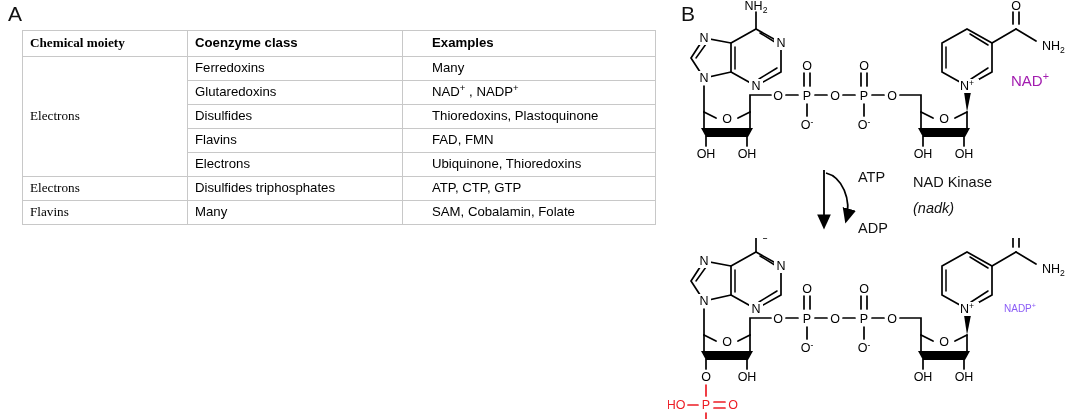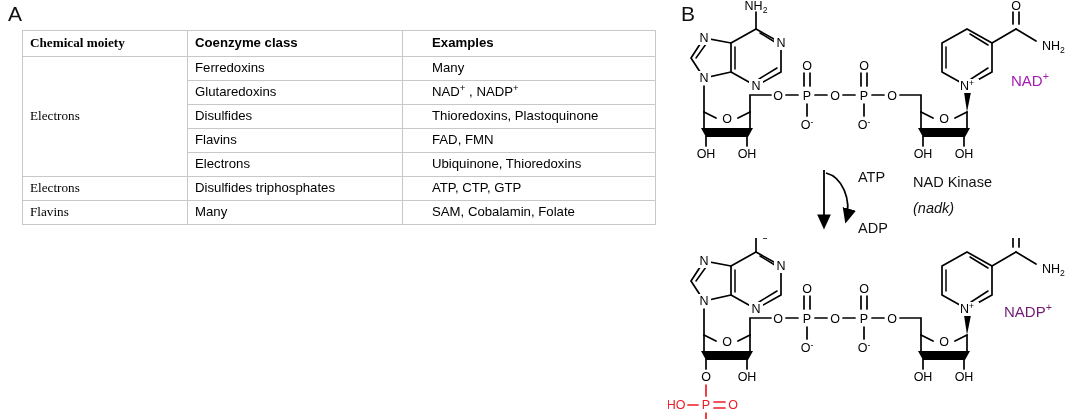--- a/index.html
+++ b/index.html
@@ -317,14 +317,14 @@
       <text class="atom" x="299" y="75" text-anchor="middle">N<tspan class="atom-sup" dy="-4">+</tspan></text>
       <path class="bond" d="M324,28 L348,14"></path>
       <path class="bond" d="M345,9 L345,-3"></path>
         <path class="bond" d="M351,9 L351,-3"></path>
       <text class="atom" x="348" y="-5" text-anchor="middle">O</text>
       <path class="bond" d="M348,14 L368,26"></path>
       <text class="atom" x="374" y="35">NH<tspan class="atom-sub" dy="3">2</tspan></text>
     </g>
   </svg>
 
-  <div style="position:absolute;left:336px;top:303px;font-size:15px;color:#701a75;"><span>NADP</span><sup>+</sup></div>
+  <div style="position:absolute;left:336px;top:303px;font-size:10px;color:#8b5cf6;"><span>NADP</span><sup>+</sup></div>
 </div>
 
 </body></html>

